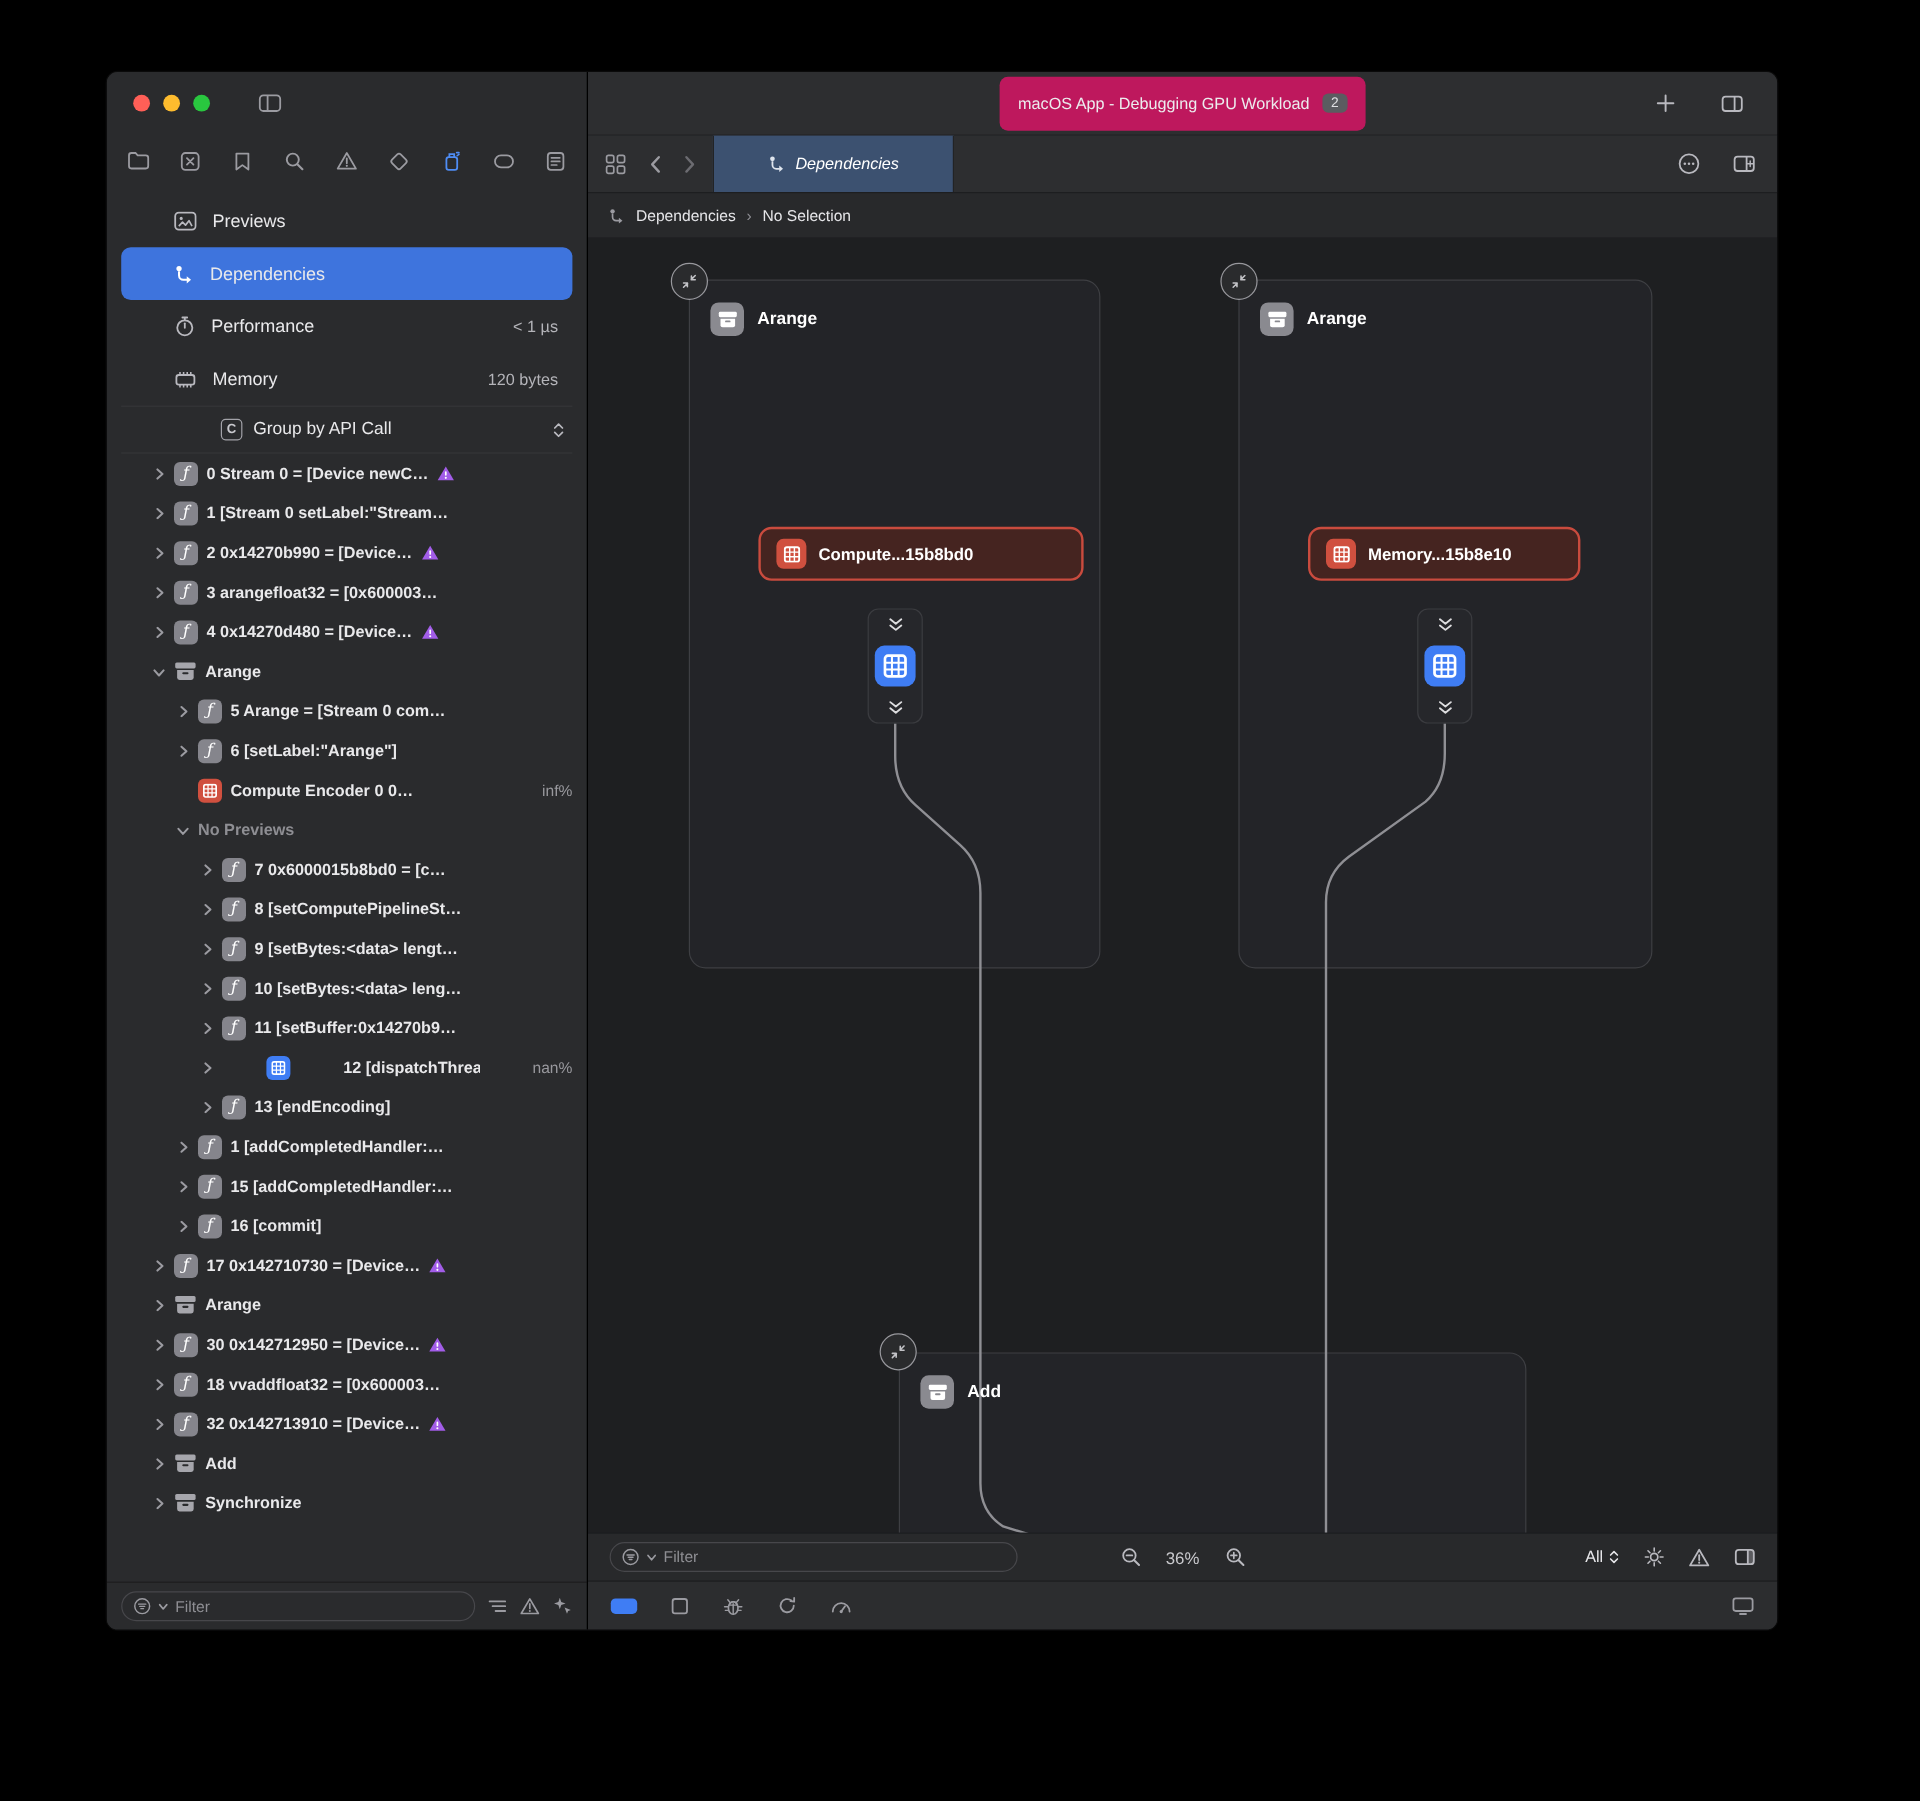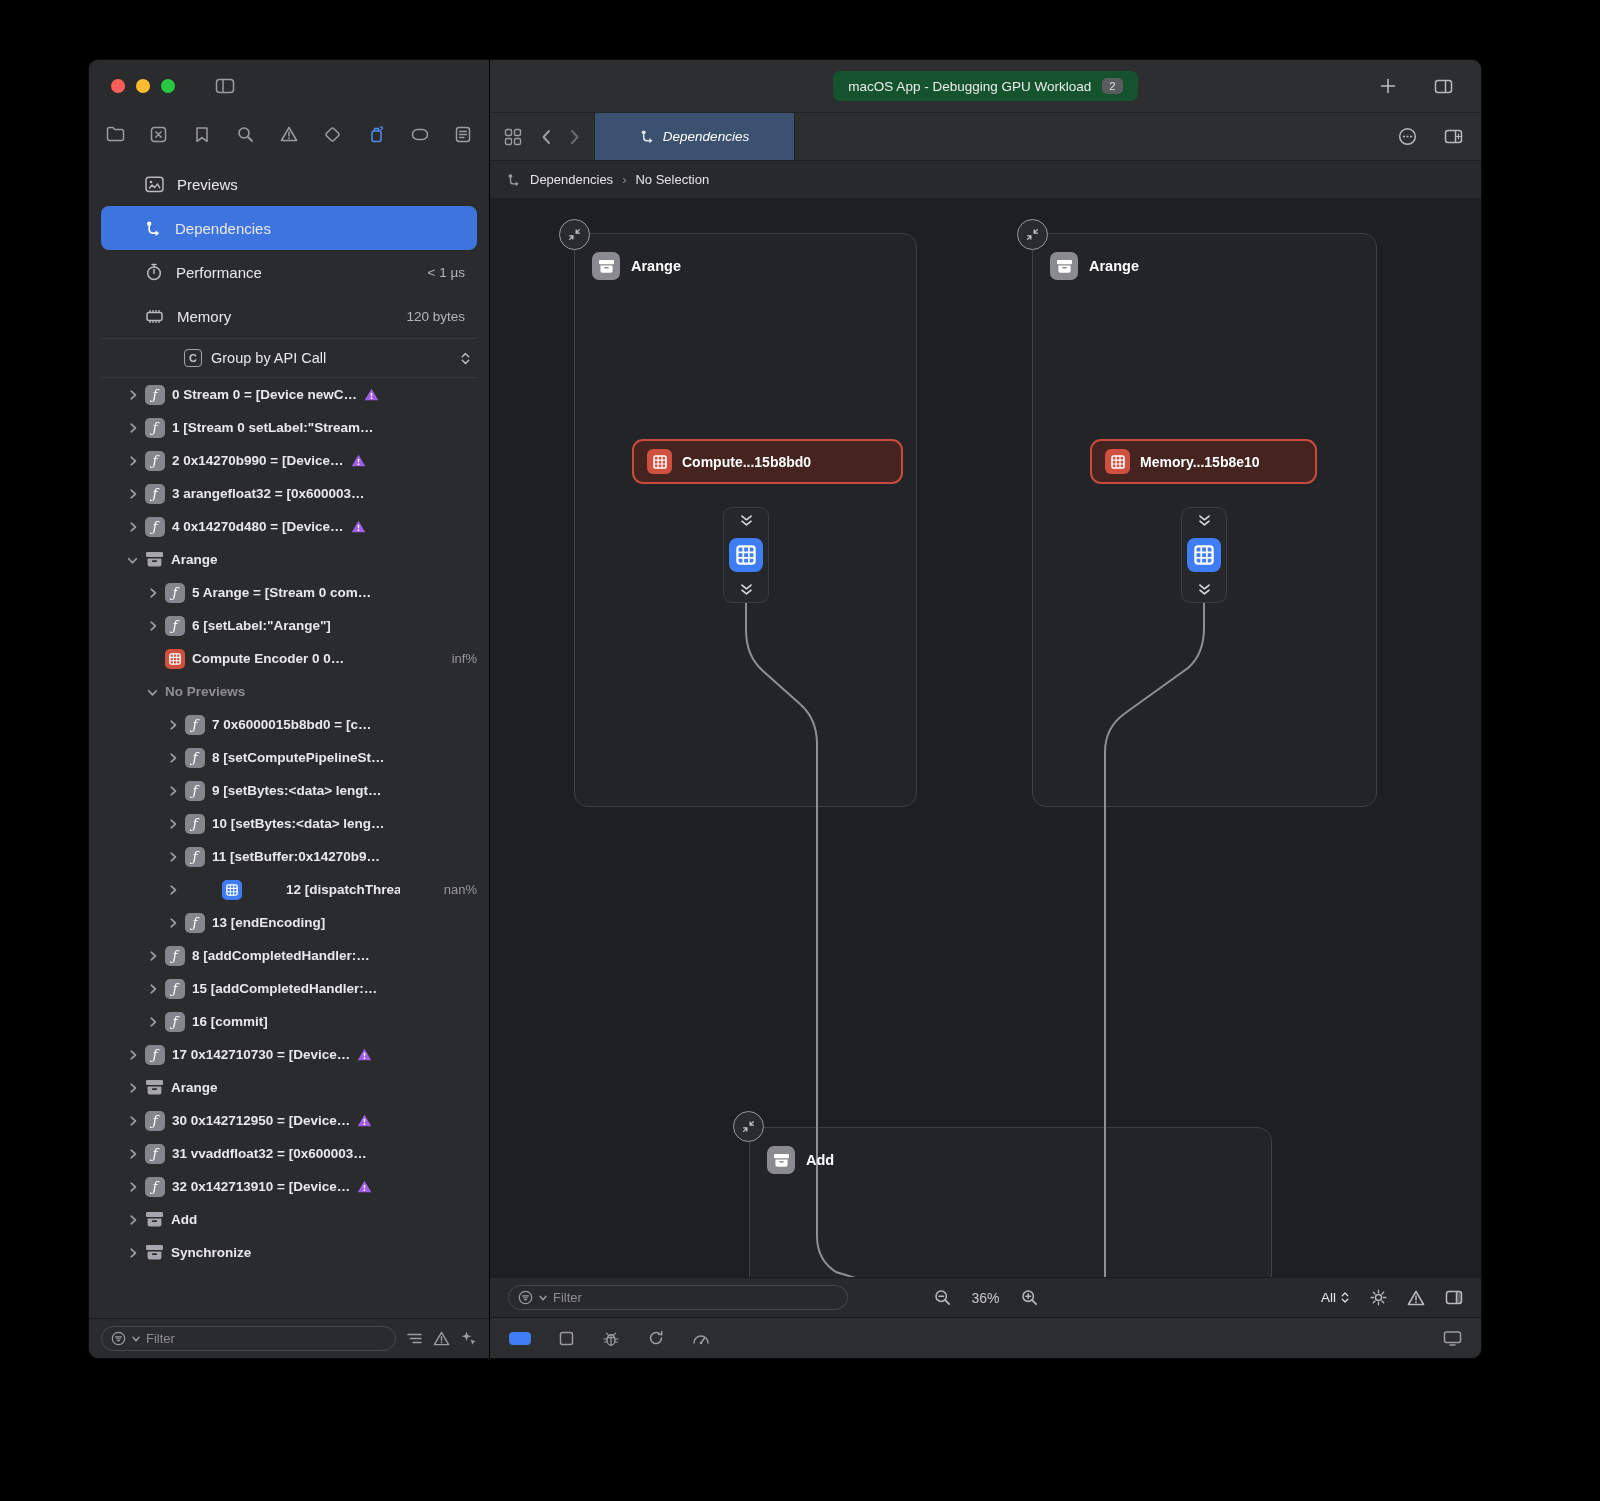--- a/index.html
+++ b/index.html
@@ -42,21 +42,21 @@
 .sb-filter{height:40px;flex:0 0 40px;border-top:1px solid #1d1d1f;display:flex;align-items:center;gap:10px;padding:0 12px;}
 .filter-field{height:25px;border:1px solid #47474b;border-radius:13px;display:flex;align-items:center;gap:6px;padding:0 9px;color:#8e8e93;}
 .filter-field input{flex:1;min-width:0;background:transparent;border:none;outline:none;color:#e9e9eb;font-size:13px;font-family:inherit;}
 .filter-field input::placeholder{color:#8e8e93;}
 .sb-filter .filter-field{flex:1;}
 .fic{color:#9b9ba1;display:flex;align-items:center;}
 
 
 .main{flex:1;display:flex;flex-direction:column;border-left:1px solid #000;min-width:0;}
 .titlebar{height:52px;flex:0 0 52px;background:#2d2e30;position:relative;display:flex;align-items:center;justify-content:center;}
-.title-pill{height:30px;background:#14532d;border-radius:7px;display:flex;align-items:center;gap:11px;padding:0 15px;
+.title-pill{height:45px;background:#be185d;border-radius:7px;display:flex;align-items:center;gap:11px;padding:0 15px;
   font-size:13.5px;color:#ececee;}
 .title-badge{background:#5b5c60;border-radius:5px;font-size:11.5px;padding:2px 7px;color:#e0e0e3;}
 .tb-right{position:absolute;right:28px;display:flex;gap:38px;color:#b9b9bf;align-items:center;}
 .tabbar{height:48px;flex:0 0 48px;background:#2d2e30;border-top:1px solid #222325;display:flex;align-items:stretch;}
 .tb-icons{display:flex;align-items:center;gap:19px;padding:0 14px;color:#9b9ba1;}
 .tab{width:201px;background:#3c5170;border-left:1px solid #222325;border-right:1px solid #222325;
   display:flex;align-items:center;justify-content:center;gap:8px;color:#fff;font-size:13.5px;font-style:italic;}
 .tabbar-right{margin-left:auto;display:flex;align-items:center;gap:27px;padding:0 18px;color:#b9b9bf;}
 .crumbs{height:38px;flex:0 0 38px;background:#28292b;border-top:1px solid #1d1e20;display:flex;align-items:center;gap:9px;
   padding:0 17px;font-size:13px;color:#e6e6e9;}
@@ -424,21 +424,21 @@
           </div>
           <div class="tree-row" style="padding-left: 58px;">
             <span class="chsp" style="">
               <svg width="10" height="10" viewBox="0 0 10 10">
                 <path d="M3.2 1.2L7.4 5 3.2 8.8" fill="none" stroke="#9b9ba1" stroke-width="1.7" stroke-linecap="round" stroke-linejoin="round"></path>
               </svg>
             </span>
             <span class="tic" style="background:#85858c">
               <span class="fi">ƒ</span>
             </span>
-            <span class="lbl">8 [addCompletedHandler:…</span>
+            <span class="lbl">1 [addCompletedHandler:…</span>
           </div>
           <div class="tree-row" style="padding-left: 58px;">
             <span class="chsp" style="">
               <svg width="10" height="10" viewBox="0 0 10 10">
                 <path d="M3.2 1.2L7.4 5 3.2 8.8" fill="none" stroke="#9b9ba1" stroke-width="1.7" stroke-linecap="round" stroke-linejoin="round"></path>
               </svg>
             </span>
             <span class="tic" style="background:#85858c">
               <span class="fi">ƒ</span>
             </span>
@@ -504,21 +504,21 @@
           </div>
           <div class="tree-row" style="padding-left: 38px;">
             <span class="chsp" style="">
               <svg width="10" height="10" viewBox="0 0 10 10">
                 <path d="M3.2 1.2L7.4 5 3.2 8.8" fill="none" stroke="#9b9ba1" stroke-width="1.7" stroke-linecap="round" stroke-linejoin="round"></path>
               </svg>
             </span>
             <span class="tic" style="background:#85858c">
               <span class="fi">ƒ</span>
             </span>
-            <span class="lbl">31 vvaddfloat32 = [0x600003…</span>
+            <span class="lbl">18 vvaddfloat32 = [0x600003…</span>
           </div>
           <div class="tree-row" style="padding-left: 38px;">
             <span class="chsp" style="">
               <svg width="10" height="10" viewBox="0 0 10 10">
                 <path d="M3.2 1.2L7.4 5 3.2 8.8" fill="none" stroke="#9b9ba1" stroke-width="1.7" stroke-linecap="round" stroke-linejoin="round"></path>
               </svg>
             </span>
             <span class="tic" style="background:#85858c">
               <span class="fi">ƒ</span>
             </span>

